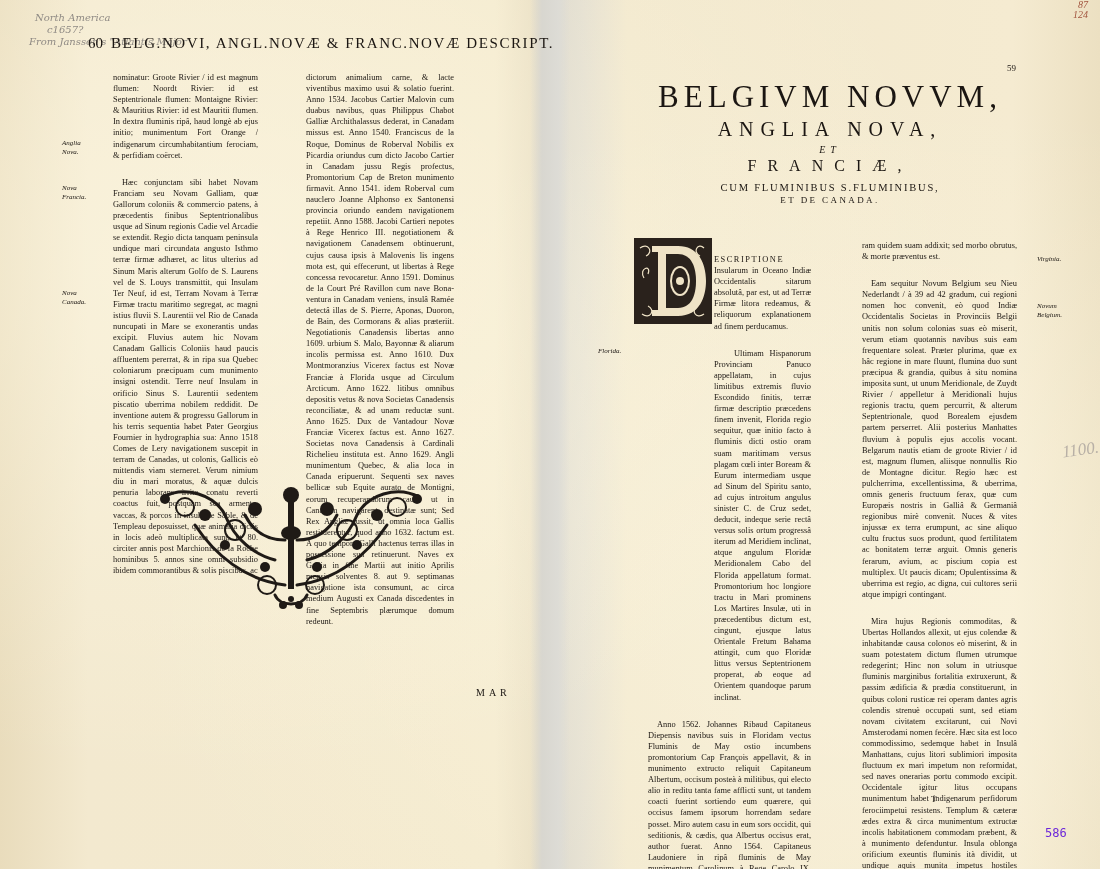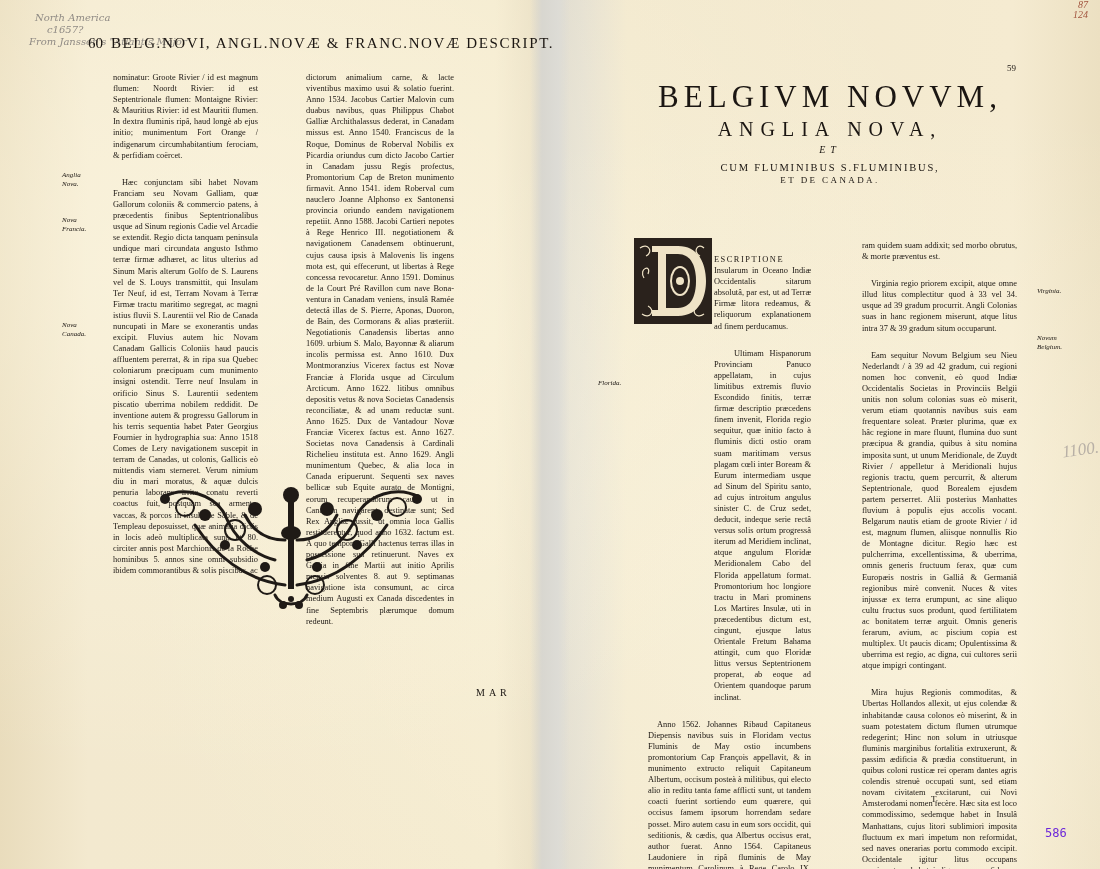--- a/index.html
+++ b/index.html
@@ -48,21 +48,21 @@
   .left-header .pnum { margin-right:8px; letter-spacing:0; }
   .col {
     position:absolute; font-size:8.4px; line-height:11.1px; text-align:justify;
     color:#1c1713;
   }
   .col p { margin:16px; text-indent:0; }
   .col p + p { text-indent:9px; }
   .lcol1 { left:97px; top:56px; width:177px; }
   .lcol2 { left:290px; top:56px; width:180px; }
   .marg {
-    position:absolute; font-style:italic; font-size:7px; line-height:8.5px; color:#1c1713;margin-top:32px;
+    position:absolute; font-style:italic; font-size:7px; line-height:8.5px; color:#1c1713;
   }
   .ornament { position:absolute; left:155px; top:485px; width:272px; height:128px; }
   .catchword { position:absolute; left:476px; top:687px; font-size:10px; letter-spacing:4px; }
 
   
   .rpnum { position:absolute; left:1007px; top:63px; font-size:9px; }
   .title-block { position:absolute; left:620px; top:78px; width:420px; text-align:center; }
   .t1 { font-size:31px; letter-spacing:5px; line-height:38px; }
   .t2 { font-size:20px; letter-spacing:7px; line-height:24px; margin-top:1px; }
   .t3 { font-size:10px; font-style:italic; letter-spacing:5px; line-height:13px; margin-top:2px; }
@@ -153,20 +153,21 @@
 </svg>
 
 <div class="catchword">MAR</div>
 
 <div class="rpnum">59</div>
 
 <div class="title-block">
   <div class="t1">BELGIVM NOVVM,</div>
   <div class="t2">ANGLIA NOVA,</div>
   <div class="t3">ET</div>
+  <div class="t5">FRANCIÆ,</div>
   <div class="t6">CUM FLUMINIBUS S.FLUMINIBUS,</div>
   <div class="t7">ET DE CANADA.</div>
 </div>
 
 <svg class="dropcap" viewBox="0 0 78 86">
   <rect x="0" y="0" width="78" height="86" fill="#2a221c"></rect>
   <g fill="none" stroke="#efe3c6" stroke-width="1.2">
     <path d="M6 10 C14 4, 20 14, 12 18 M70 10 C64 4, 58 14, 66 18 M8 76 C16 82, 22 72, 14 68 M70 76 C62 82, 56 72, 64 68"></path>
     <path d="M10 40 C4 30, 18 26, 14 36 M68 44 C74 54, 60 58, 64 48"></path>
   </g>
@@ -181,18 +182,17 @@
 <div class="marg" style="left:1037px; top:302px; width:40px;">Novum Belgium.</div>
 
 <div class="col rcol1">
   <p class="intro"><span class="sc">ESCRIPTIONE</span><span> Insularum in Oceano Indiæ Occidentalis sitarum absolutâ, par est, ut ad Terræ Firmæ litora redeamus, &amp; reliquorum explanationem ad finem perducamus.</span></p>
   <p class="intro" style="text-indent:20px;">Ultimam Hispanorum Provinciam Panuco appellatam, in cujus limitibus extremis fluvio Escondido finitis, terræ firmæ descriptio præcedens finem invenit, Florida regio sequitur, quæ initio facto à fluminis dicti ostio oram suam maritimam versus plagam cœli inter Boream &amp; Eurum intermediam usque ad Sinum del Spiritu santo, ad cujus introitum angulus sinister C. de Cruz sedet, deducit, indeque serie rectâ versus solis ortum progressâ iterum ad Meridiem inclinat, atque angulum Floridæ Meridionalem Cabo del Florida appellatum format. Promontorium hoc longiore tractu in Mari prominens Los Martires Insulæ, uti in præcedentibus dictum est, cingunt, ejusque latus Orientale Fretum Bahama attingit, cum quo Floridæ littus versus Septentrionem properat, ab eoque ad Orientem quandoque parum inclinat.</p>
   <p>Anno 1562. Johannes Ribaud Capitaneus Diepensis navibus suis in Floridam vectus Fluminis de May ostio incumbens promontorium Cap François appellavit, &amp; in munimento extructo reliquit Capitaneum Albertum, occisum posteà à militibus, qui electo alio in reditu tanta fame afflicti sunt, ut tandem coacti fuerint sortiendo eum quærere, qui occisus famem ipsorum horrendam sedare posset. Miro autem casu in eum sors occidit, qui seditionis, &amp; cædis, qua Albertus occisus erat, author fuerat. Anno 1564. Capitaneus Laudoniere in ripâ fluminis de May munimentum Carolinum à Rege Carolo IX. denominatum extruxit. A dicto Rege nominatus Ribaud anno 1565, cum aliquot navibus in Floridam remissus, suis dissuadentibus, cum optimis suis militibus expeditionem suscepit. Interea Hispani qui quinque navibus advecti fuerant, Gallos in suis munimentis oppresserunt, &amp; mares, fœminas, ac infantes occiderunt, paucis exceptis, qui apud indigenas se occultarunt. Ribaud naufragio facto, in litus evasit, &amp; se Capitaneo Valemando dedidit, à quo contrà fidem datam pugione transfossus est. Hanc injuriam, de qua Rex apud Hispaniæ Regem hoc facinus negantem conquestus fuerat, Capitaneus Georgius Nobilis Burdigalensis ulturus suis sumptibus tres naves instruxit, &amp; anno 1567. in Floridam veniens, &amp; ab indigenis, cum quibus amicitiam contraxerat, adjutus Hispanos in suis munimentis obrutos iisdem arboribus laqueis alligavit, de quibus Gallos suspenderant, &amp; munimenta demolitus est. Anno 1568. iter hoc 1100. milliarium 17. dierum spatio emensus, &amp; in Galliam reversus, cum Hispaniæ Regis querelas ad suum Regem delatas intellexisset, Don Antonio Lusitano Hispanos oppugnaturo, ut Archithalassus, ope-</p>
 </div>
 
 <div class="col rcol2">
   <p>ram quidem suam addixit; sed morbo obrutus, &amp; morte præventus est.</p>
-  <p>Virginia regio priorem excipit, atque omne illud litus complectitur quod à 33 vel 34. usque ad 39 gradum procurrit. Angli Colonias suas in hanc regionem miserunt, atque litus intra 37 &amp; 39 gradum situm occuparunt.</p>
   <p>Eam sequitur Novum Belgium seu Nieu Nederlandt / à 39 ad 42 gradum, cui regioni nomen hoc convenit, eò quod Indiæ Occidentalis Societas in Provinciis Belgii unitis non solum colonias suas eò miserit, verum etiam quotannis navibus suis eam frequentare soleat. Præter plurima, quæ ex hâc regione in mare fluunt, flumina duo sunt præcipua &amp; grandia, quibus à situ nomina imposita sunt, ut unum Meridionale, de Zuydt Rivier / appelletur à Meridionali hujus regionis tractu, quem percurrit, &amp; alterum Septentrionale, quod Borealem ejusdem partem perserret. Alii posterius Manhattes fluvium à populis ejus accolis vocant. Belgarum nautis etiam de groote Rivier / id est, magnum flumen, aliisque nonnullis Rio de Montagne dicitur. Regio hæc est pulcherrima, excellentissima, &amp; uberrima, omnis generis fructuum ferax, quæ cum Europæis nostris in Galliâ &amp; Germaniâ regionibus mirè convenit. Nuces &amp; vites injussæ ex terra erumpunt, ac sine aliquo cultu fructus suos produnt, quod fertilitatem ac bonitatem terræ arguit. Omnis generis ferarum, avium, ac piscium copia est multiplex. Ut paucis dicam; Opulentissima &amp; uberrima est regio, ac digna, cui cultores serii atque impigri contingant.</p>
   <p>Mira hujus Regionis commoditas, &amp; Ubertas Hollandos allexit, ut ejus colendæ &amp; inhabitandæ causa colonos eò miserint, &amp; in suam potestatem dictum flumen utrumque redegerint; Hinc non solum in utriusque fluminis marginibus fortalitia extruxerunt, &amp; passim ædificia &amp; prædia constituerunt, in quibus coloni rusticæ rei operam dantes agris colendis strenuè occupati sunt, sed etiam novam civitatem excitarunt, cui Novi Amsterodami nomen fecère. Hæc sita est loco commodissimo, sedemque habet in Insulâ Manhattans, cujus litori sublimiori imposita fluctuum ex mari impetum non reformidat, sed naves onerarias portu commodo excipit. Occidentale igitur litus occupans munimentum habet indigenarum perfidorum ferociimpetui resistens. Templum &amp; cæteræ ædes extra &amp; circa munimentum extructæ incolis habitationem commodam præbent, &amp; à munimento defenduntur. Insula oblonga orificium exeuntis fluminis ità dividit, ut undique aquis munita impetus hostiles neutiquam timeat. Duas alias insulas ante se habet. Una occidentalis parva est; Altera Orientalis longo tractu ab occidente in orientem progressa, Het langhe Eylandt / id est, Longa Insula vocatur; Latitudo ejus longè angustioribus finibus contrahitur. Flumen apud Belgas 5. nomina habet: Manhattans, quo nomine &amp; fluvius &amp; Insula ab indigenis nomi-</p>
 </div>
 
 <div class="sig">T</div>
 
 </body></html>

